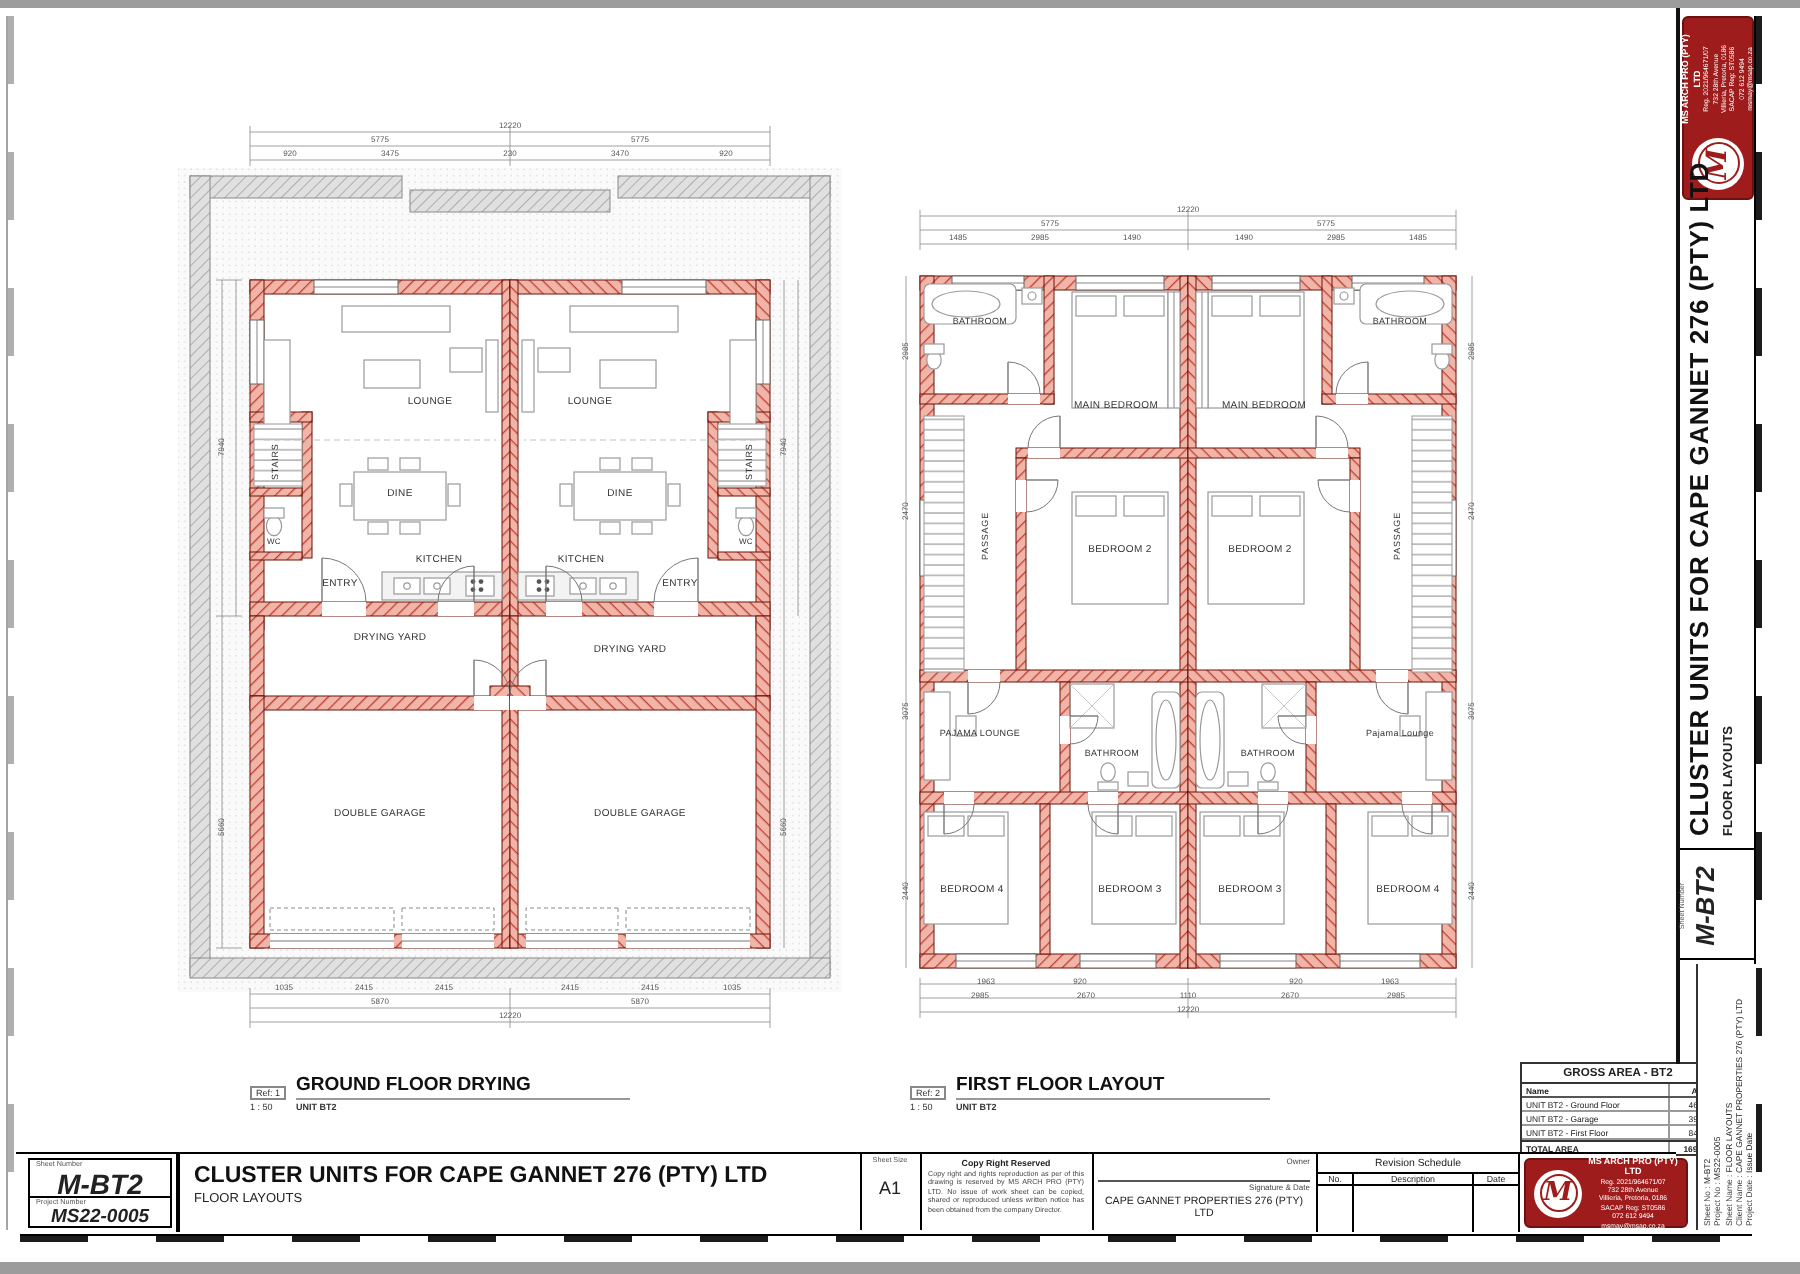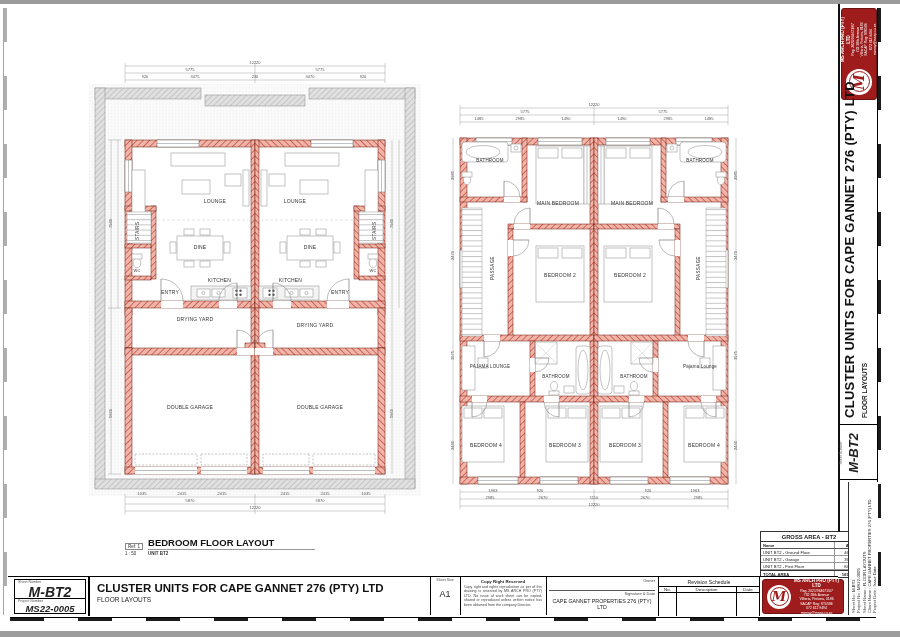--- a/index.html
+++ b/index.html
@@ -422,21 +422,27 @@
     <span class="vdim" style="left:0px;top:260px">3075</span>
     <span class="vdim" style="left:0px;top:350px">2440</span>
     <span class="vdim" style="left:283px;top:80px">2985</span>
     <span class="vdim" style="left:283px;top:160px">2470</span>
     <span class="vdim" style="left:283px;top:260px">3075</span>
     <span class="vdim" style="left:283px;top:350px">2440</span>
   </div>
 
   <div class="caption" style="left:125px;top:537px;width:190px">
     <span class="cap-ref">Ref: 1</span>
-    <span class="cap-title">BEDROOM FLOOR LAYOUT</span>
+    <span class="cap-title">GROUND FLOOR DRYING</span>
+    <span class="cap-scale">1 : 50</span>
+    <span class="cap-unit">UNIT BT2</span>
+  </div>
+  <div class="caption" style="left:455px;top:537px;width:180px">
+    <span class="cap-ref">Ref: 2</span>
+    <span class="cap-title">FIRST FLOOR LAYOUT</span>
     <span class="cap-scale">1 : 50</span>
     <span class="cap-unit">UNIT BT2</span>
   </div>
 
   <div class="gross" style="left:760px;top:531px;width:98px">
     <div class="gross-title">GROSS AREA - BT2</div>
     <div class="grow head">
       <span class="g-name">Name</span>
       <span class="g-area">Area</span>
     </div>

